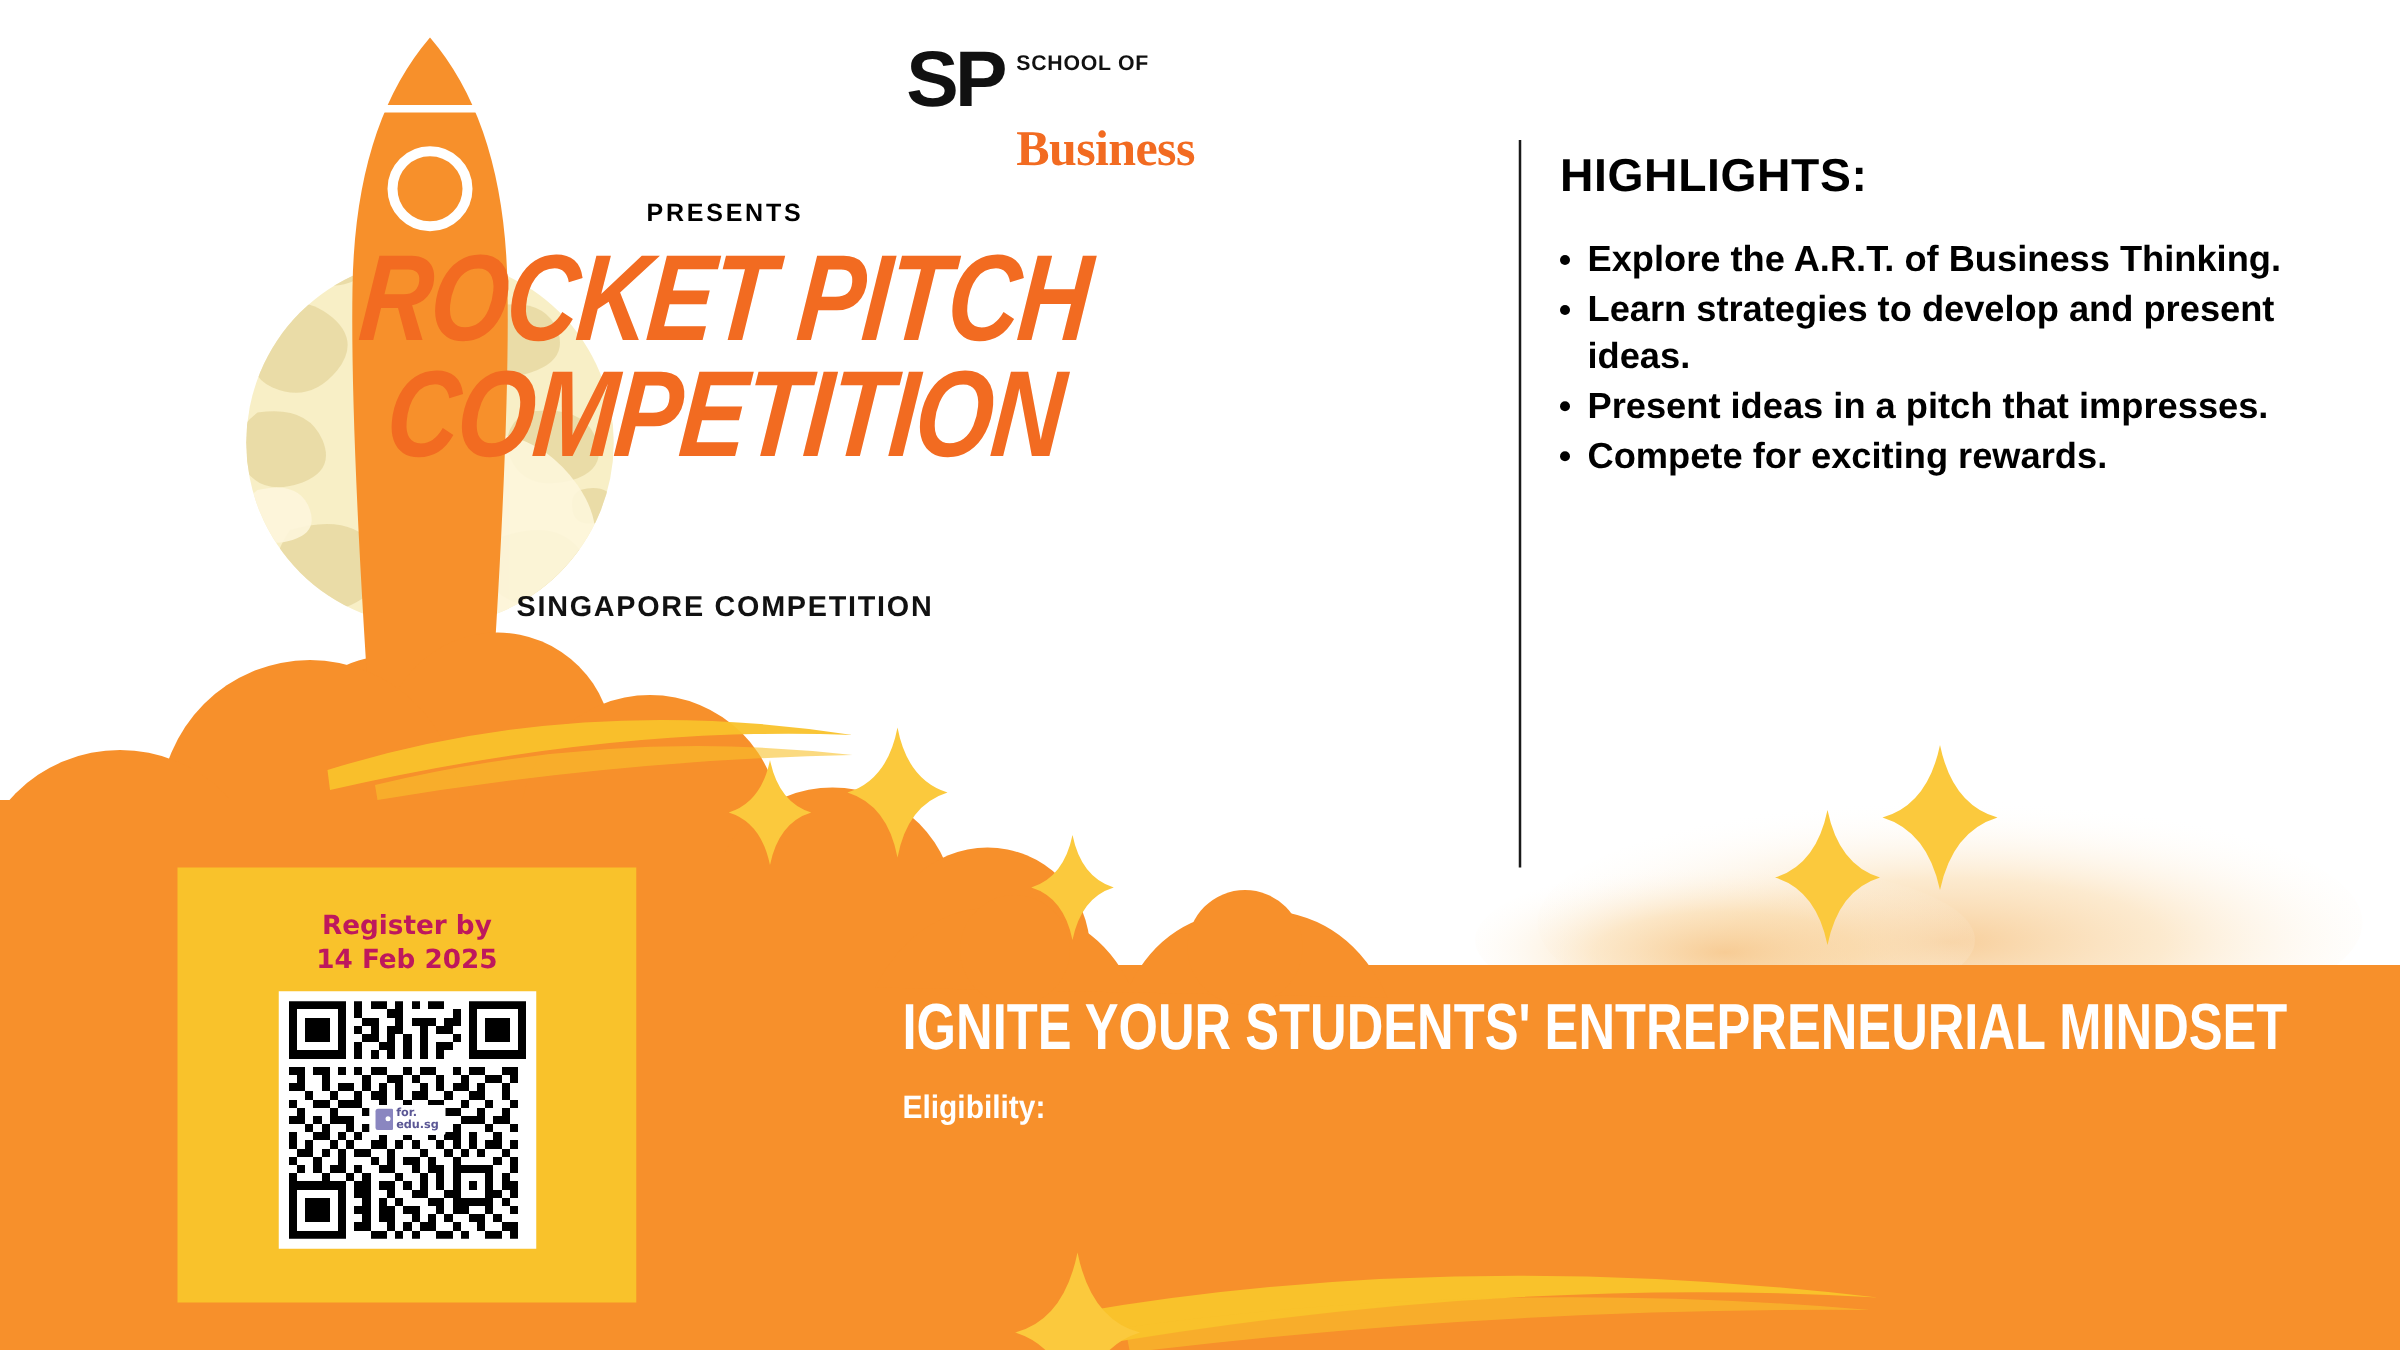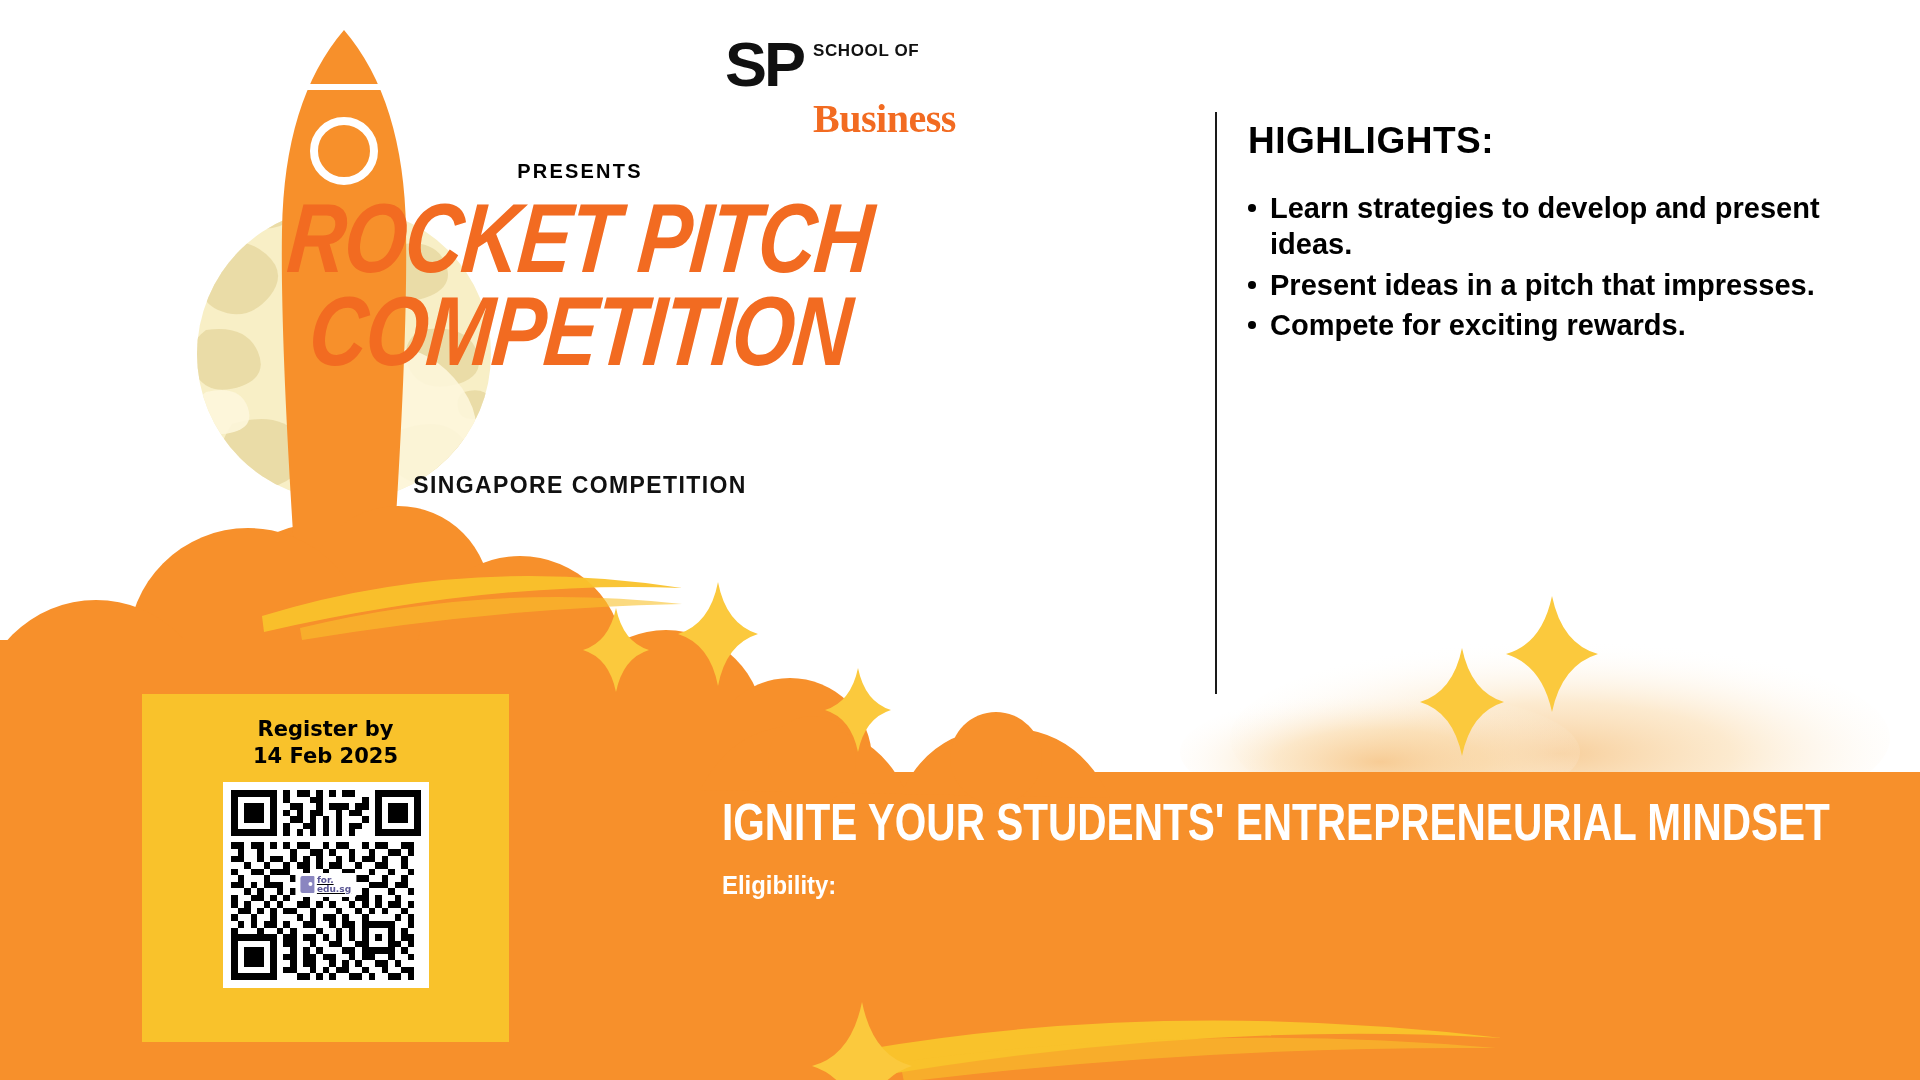--- a/index.html
+++ b/index.html
@@ -87,34 +87,33 @@
     content:"";position:absolute;left:12px;top:14px;
     width:8px;height:8px;border-radius:50%;background:#000;
   }
 
   
   #card{
     position:absolute;left:142px;top:694px;width:367px;height:348px;
     background:#F9C22B;
   }
   #card .reg-label{
-    text-align:center;margin-top:22px;
+    text-align:center;margin-top:33px;
     font-family:"DejaVu Sans", sans-serif;
-    font-weight:bold;font-size:21px;line-height:1.28;color:#000000;
+    font-weight:bold;font-size:21px;line-height:1.28;color:#be185d;
   }
   #qr-wrap{
     width:190px;height:190px;margin:12px auto 0 auto;
     background:#ffffff;padding:8px;box-sizing:content-box;position:relative;
   }
   #qr-wrap svg{display:block;width:190px;height:190px;}
   #qr-logo{
     position:absolute;left:50%;top:50%;transform:translate(-50%,-50%);
     background:#ffffff;padding:3px 5px;display:flex;align-items:center;gap:3px;
     border-radius:2px;
-    text-decoration:underline;
   }
   #qr-logo .book{
     width:14px;height:17px;background:#8a86c0;border-radius:2px 1px 1px 2px;
     position:relative;flex:none;
   }
   #qr-logo .book:after{
     content:"";position:absolute;right:2px;top:6px;width:4px;height:4px;
     border-radius:50%;background:#ffffff;
   }
   #qr-logo .lbl{
@@ -275,20 +274,21 @@
   </div>
 
   <div id="when">
     <div class="venue">SINGAPORE COMPETITION</div>
   </div>
 
   <div id="hl-rule"></div>
   <div id="highlights">
     <div class="hl-title">HIGHLIGHTS:</div>
     <ul>
+      <li>Explore the A.R.T. of Business Thinking.</li>
       <li>Learn strategies to develop and present ideas.</li>
       <li>Present ideas in a pitch that impresses.</li>
       <li>Compete for exciting rewards.</li>
     </ul>
   </div>
 
   <div id="card">
     <div class="reg-label">
       <div>Register by</div>
       <div>14 Feb 2025</div>

